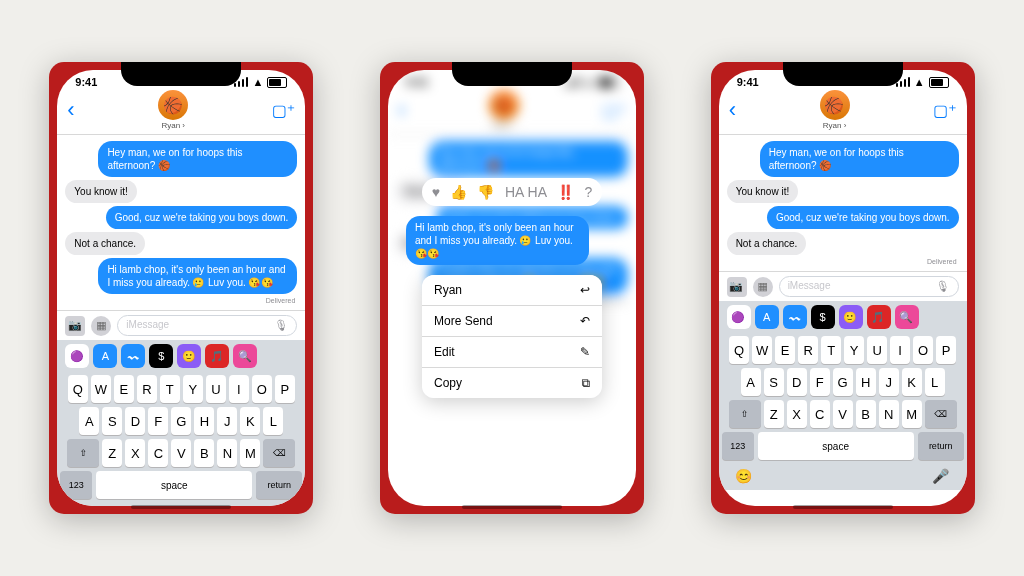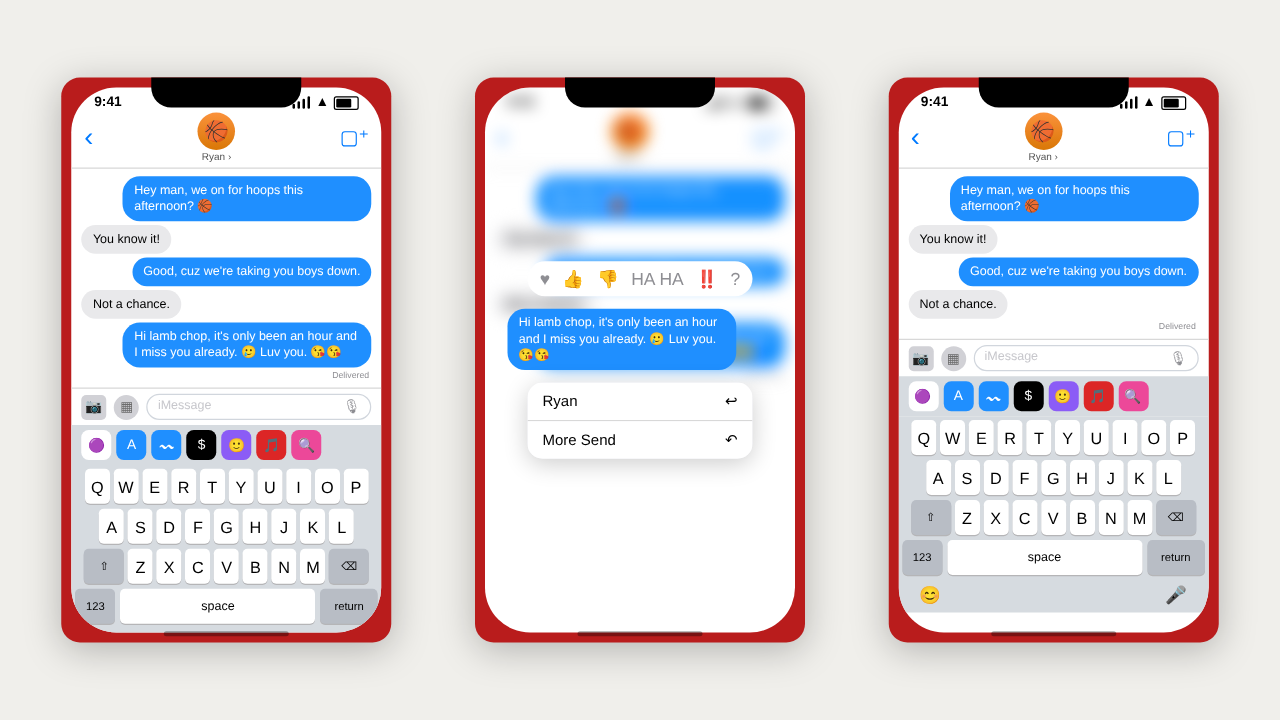--- a/index.html
+++ b/index.html
@@ -200,20 +200,28 @@
         </div>
         <div class="menu">
             <div class="item">
               <span>Ryan</span>
               <span>↩</span>
             </div>
             <div class="item">
               <span>More Send</span>
               <span>↶</span>
             </div>
+            <div class="item">
+              <span>Edit</span>
+              <span>✎</span>
+            </div>
+            <div class="item">
+              <span>Copy</span>
+              <span>⧉</span>
+            </div>
           </div>
       </div>
     </div>
     <div class="homebar"></div>
   </div>
 
   <div class="phone">
     <div class="notch"></div>
     <div class="screen">
       <div class="status">

